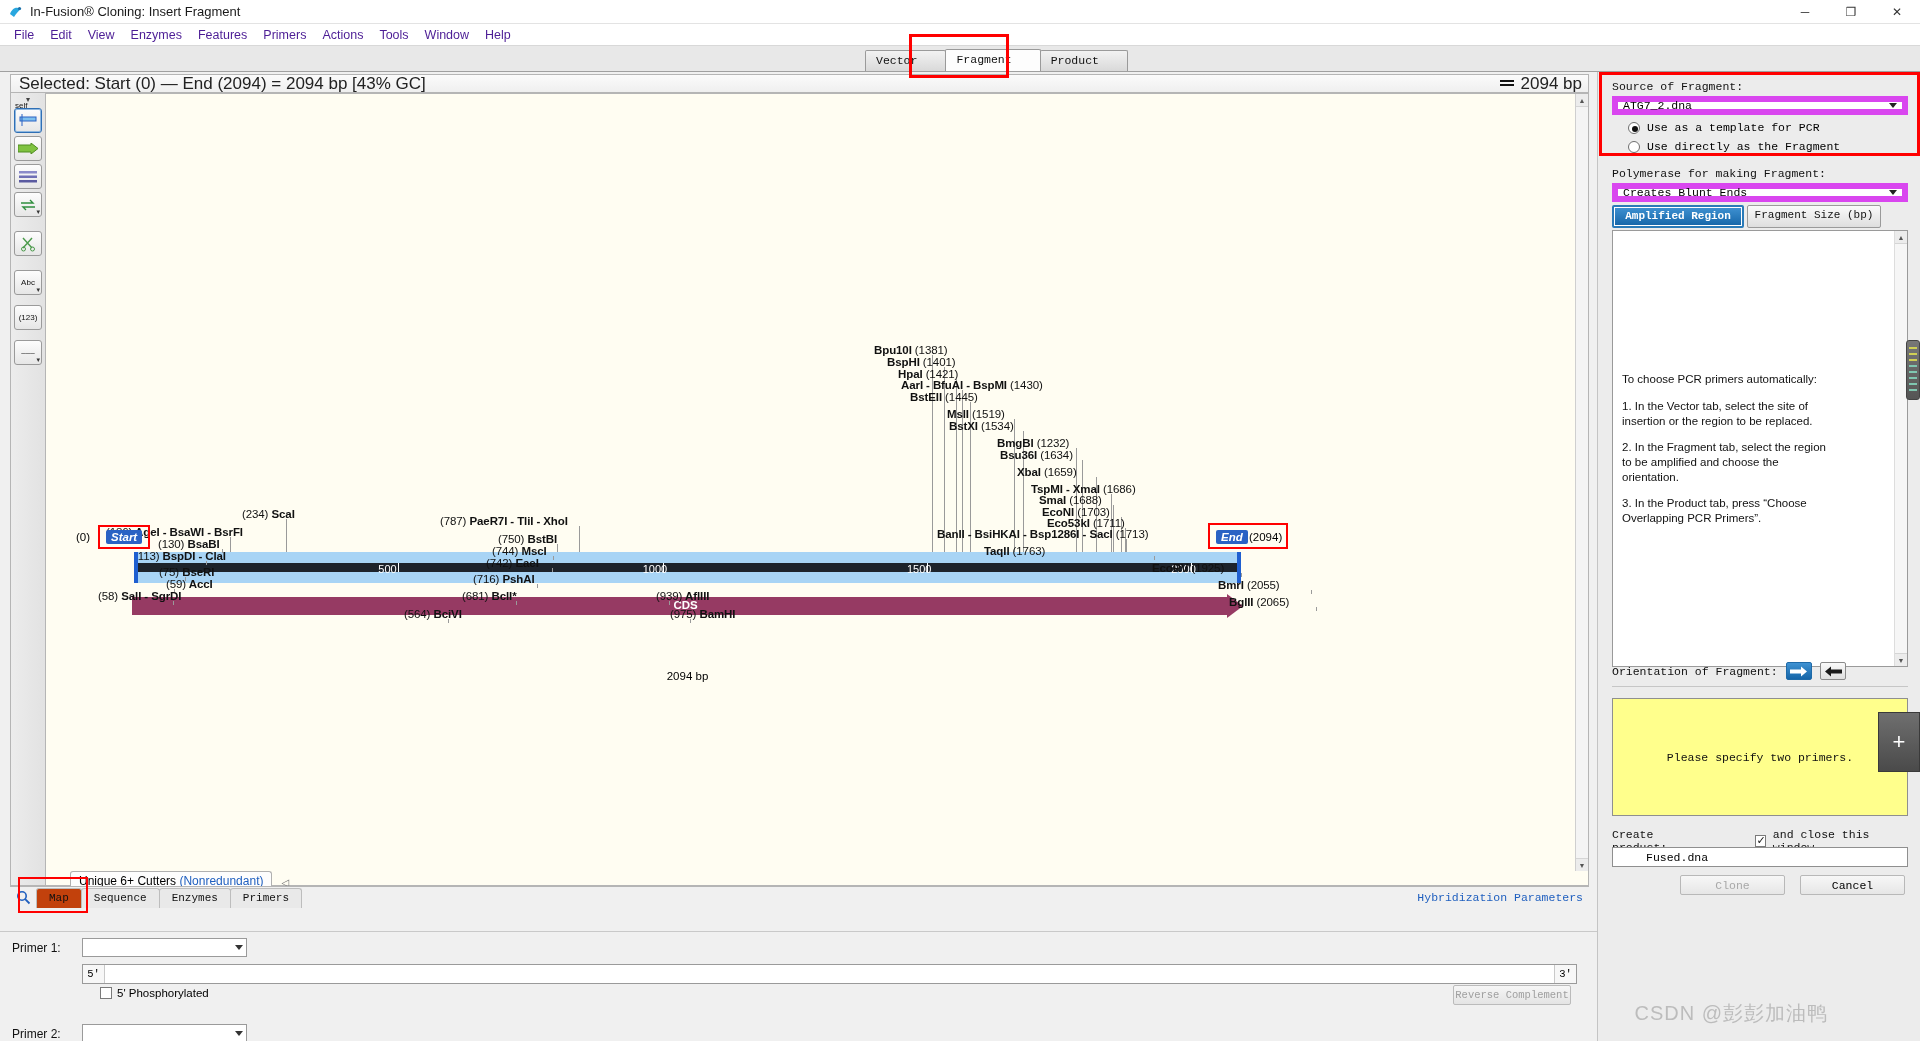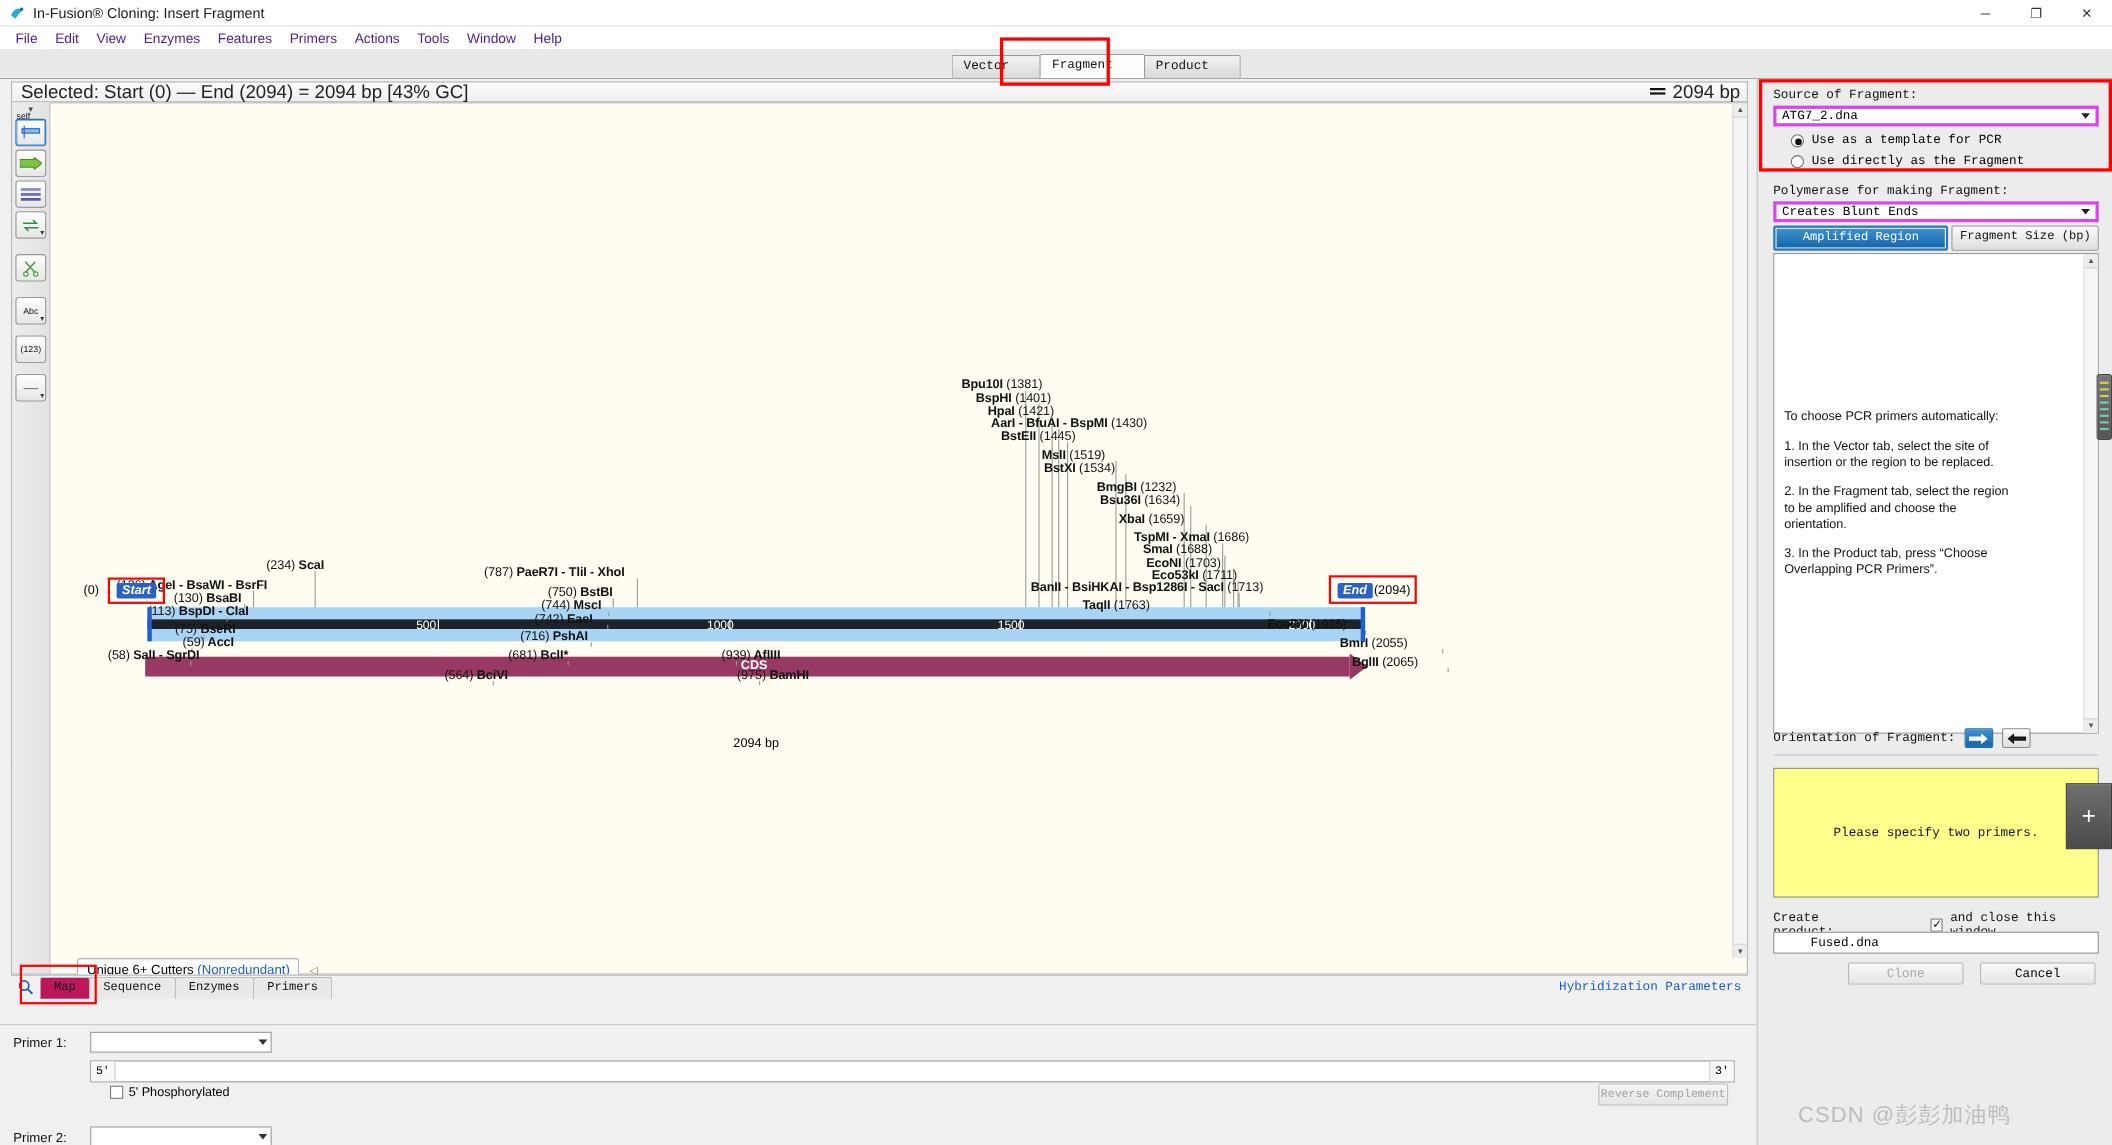--- a/index.html
+++ b/index.html
@@ -143,21 +143,21 @@
   #viewtabs{
     position:absolute; left:10px; right:8px; bottom:133px; height:22px;
     background:#f0f0f0; border-top:1px solid #b5b5b5; display:flex; align-items:center;
   }
   #mag{ width:26px; display:flex; align-items:center; justify-content:center;}
   .vtab{
     font-family:"Liberation Mono", monospace; font-size:11px;
     padding:3px 12px 4px 12px; border:1px solid #bdbdbd; border-bottom:none;
     background:#e9e9e9; margin-right:-1px; border-radius:3px 3px 0 0; color:#111;
   }
-  .vtab.active{ background:#be185d;}
+  .vtab.active{ background:#c2410c;}
   #hyb{ margin-left:auto; margin-right:6px; color:#1f5fbf; font-size:11.5px;
         font-family:"Liberation Mono", monospace;}
   #maptab-redbox{ position:absolute; left:18px; bottom:128px; width:70px; height:36px;
                   border:2px solid #ff0000;}
 
   
   #primers{ position:absolute; left:0; right:0; bottom:0; height:110px; background:#f0f0f0;
             border-top:1px solid #c9c9c9;}
   .prow{ position:absolute; left:12px; font-size:12px; color:#111;}
   .pcombo{
@@ -187,21 +187,21 @@
     display:flex;align-items:center;justify-content:center;border-radius:2px;
   }
 
   
   #rightpane{
     position:absolute; right:0; top:0; width:323px; bottom:0; background:#ececec;
     border-left:1px solid #c4c4c4;
   }
   .rlabel{ font-family:"Liberation Mono",monospace; font-size:11.5px; color:#111;}
   .rcombo{
-    height:19px; background:#fff; border:3px solid #d946ef;
+    height:19px; background:#fff; border:6px solid #d946ef;
     display:flex; align-items:center; position:relative;
   }
   .rcombo .val{ margin-left:5px; font-family:"Liberation Mono",monospace; font-size:11.5px;}
   .rcombo .cr{ position:absolute; right:5px; width:0;height:0;
                border-left:4px solid transparent;border-right:4px solid transparent;
                border-top:5px solid #222;}
   .radio{ width:12px;height:12px;border-radius:50%;border:1px solid #6f6f6f;background:#fff;
           display:inline-block;position:relative;}
   .radio.on:after{ content:"";position:absolute;left:3px;top:3px;width:6px;height:6px;border-radius:50%;
                    background:#111;}
@@ -554,21 +554,21 @@
 
     <div style="position:absolute;left:14px;top:95px;width:296px;">
       <div class="rlabel">Polymerase for making Fragment:</div>
       <div class="rcombo" style="margin-top:3px;">
         <span class="val">Creates Blunt Ends</span>
         <span class="cr"></span>
       </div>
     </div>
 
     <div style="position:absolute;left:14px;top:133px;width:296px;display:flex;gap:3px;">
-      <div class="rtab active" style="width:160px;">Amplified Region</div>
+      <div class="rtab active" style="width:132px;font-weight:bold;">Amplified Region</div>
       <div class="rtab idle" style="width:134px;">Fragment Size (bp)</div>
     </div>
 
     <div id="rlistbox" style="left:14px;top:158px;width:296px;height:437px;">
       <div id="rlist-scroll">
         <div class="sbArrow">▲</div>
         <div class="sbArrow bot">▼</div>
       </div>
     </div>
 

